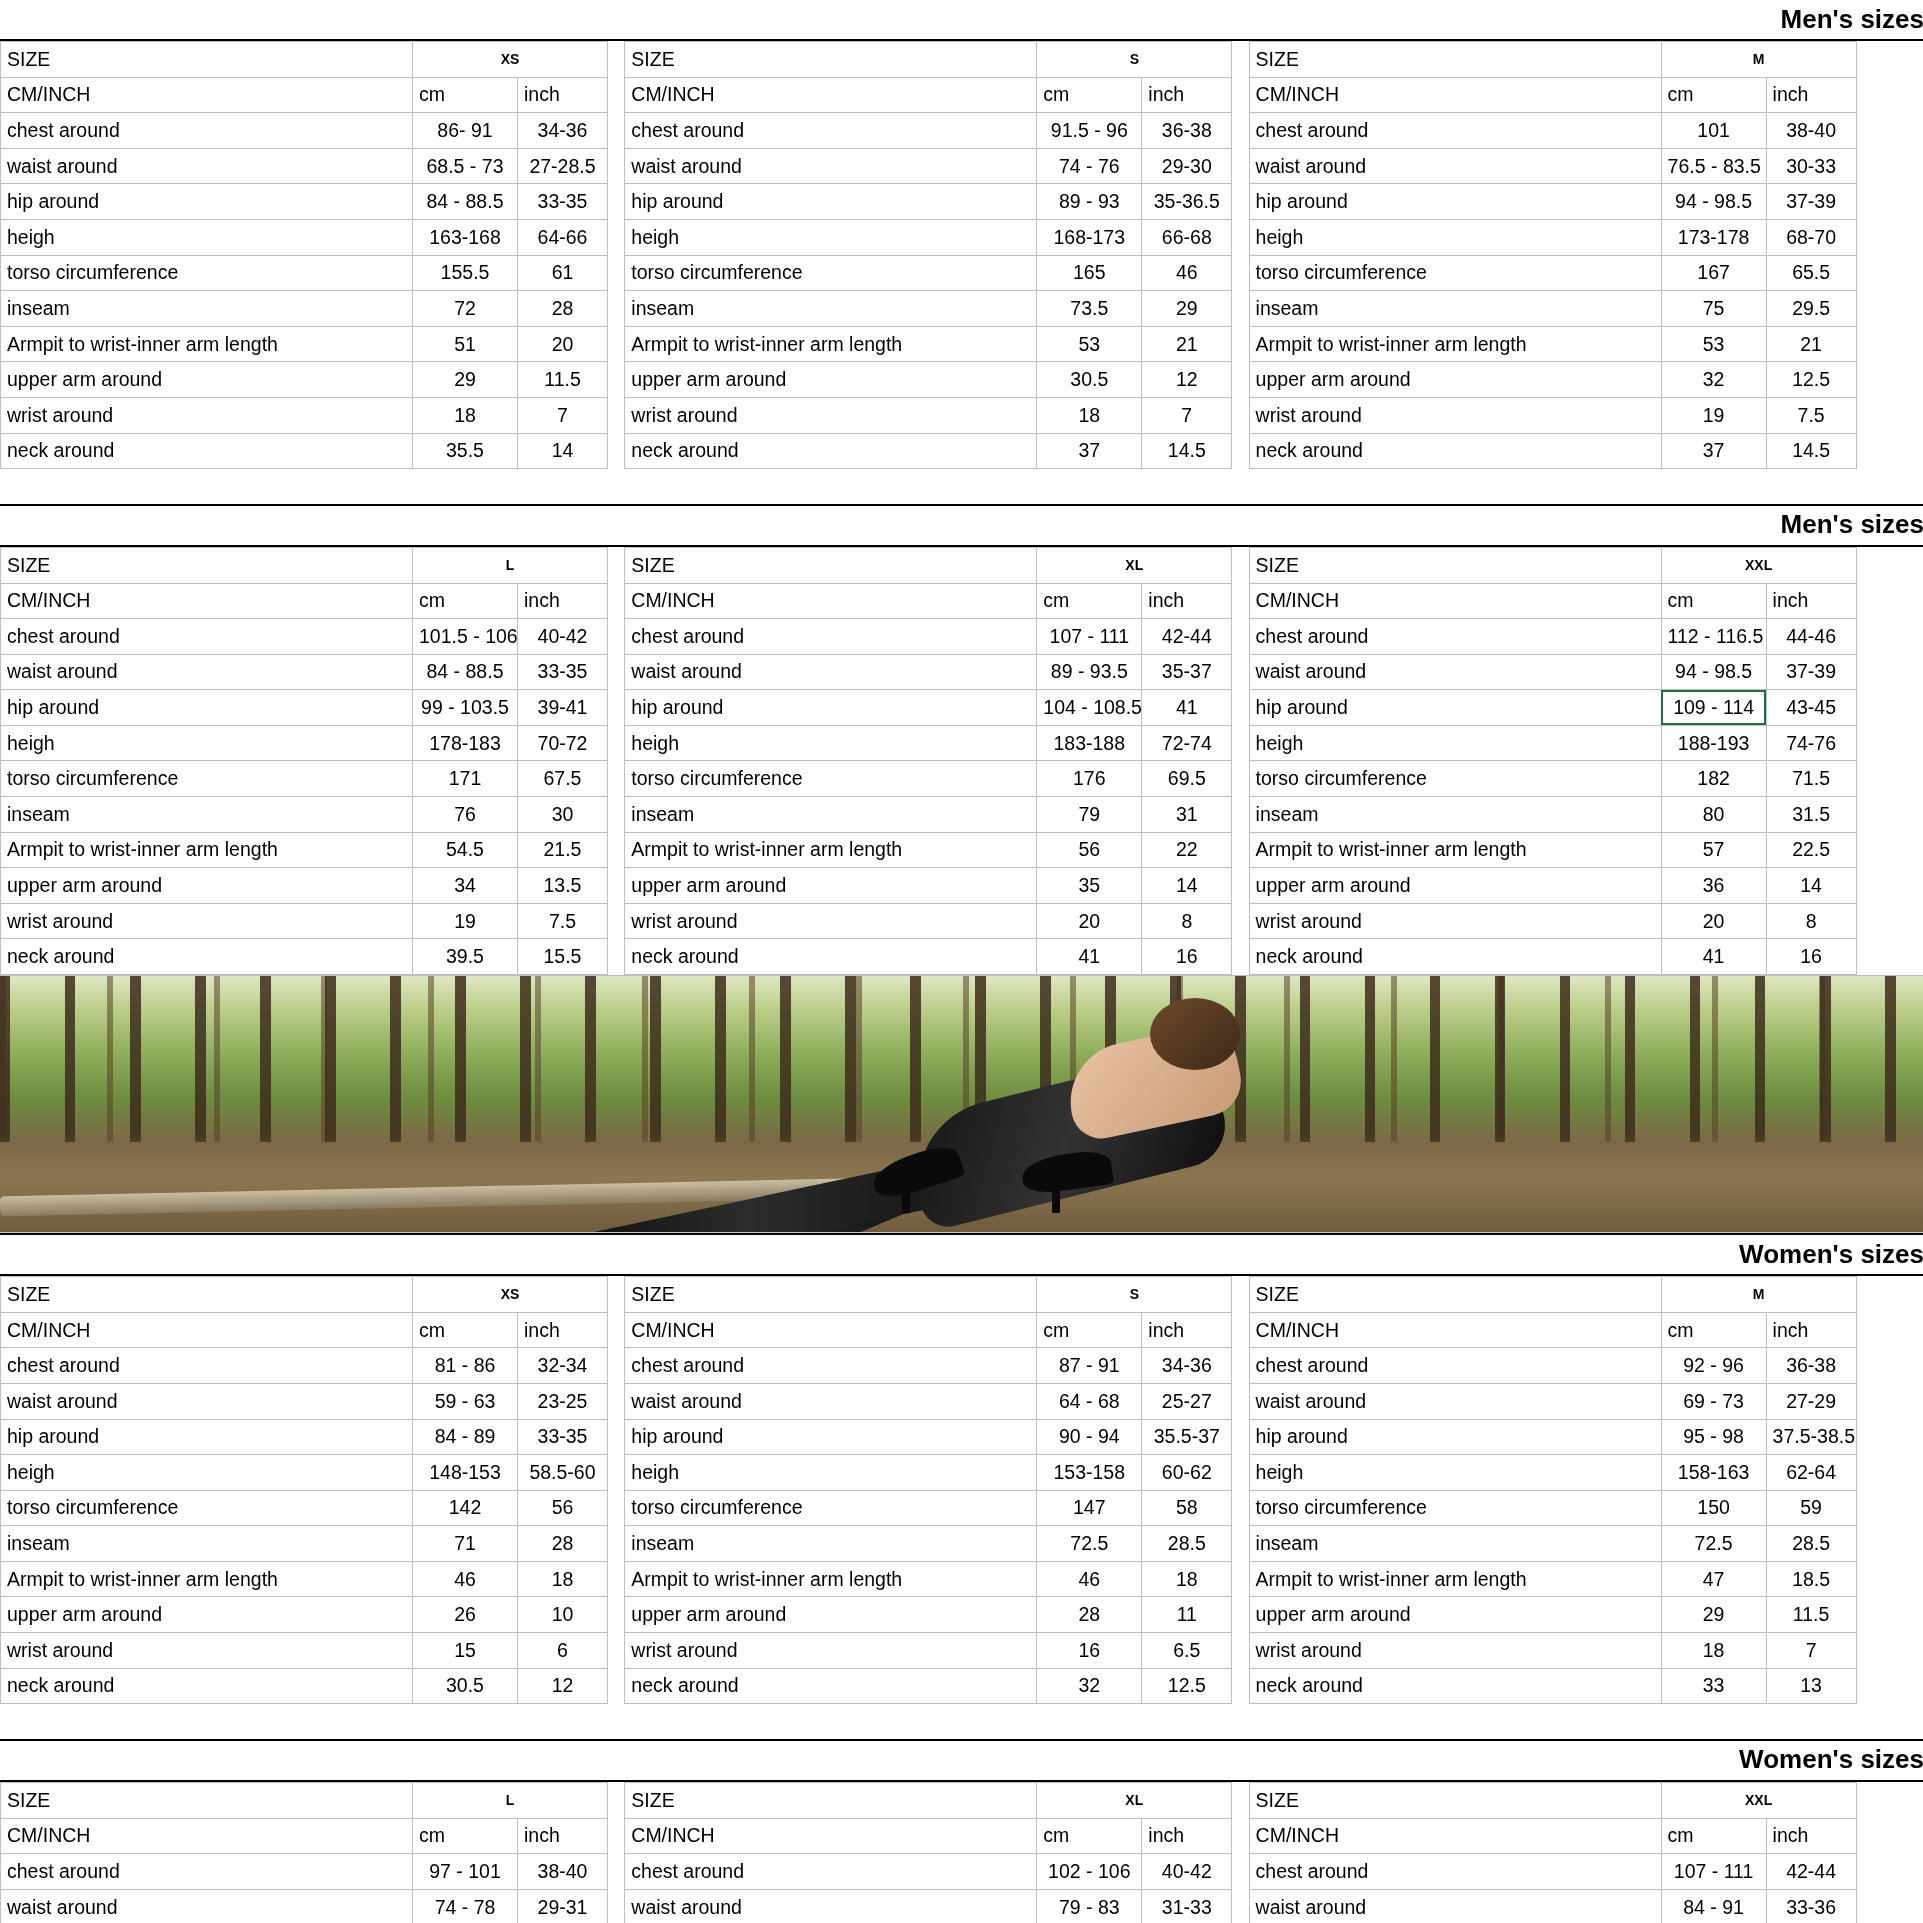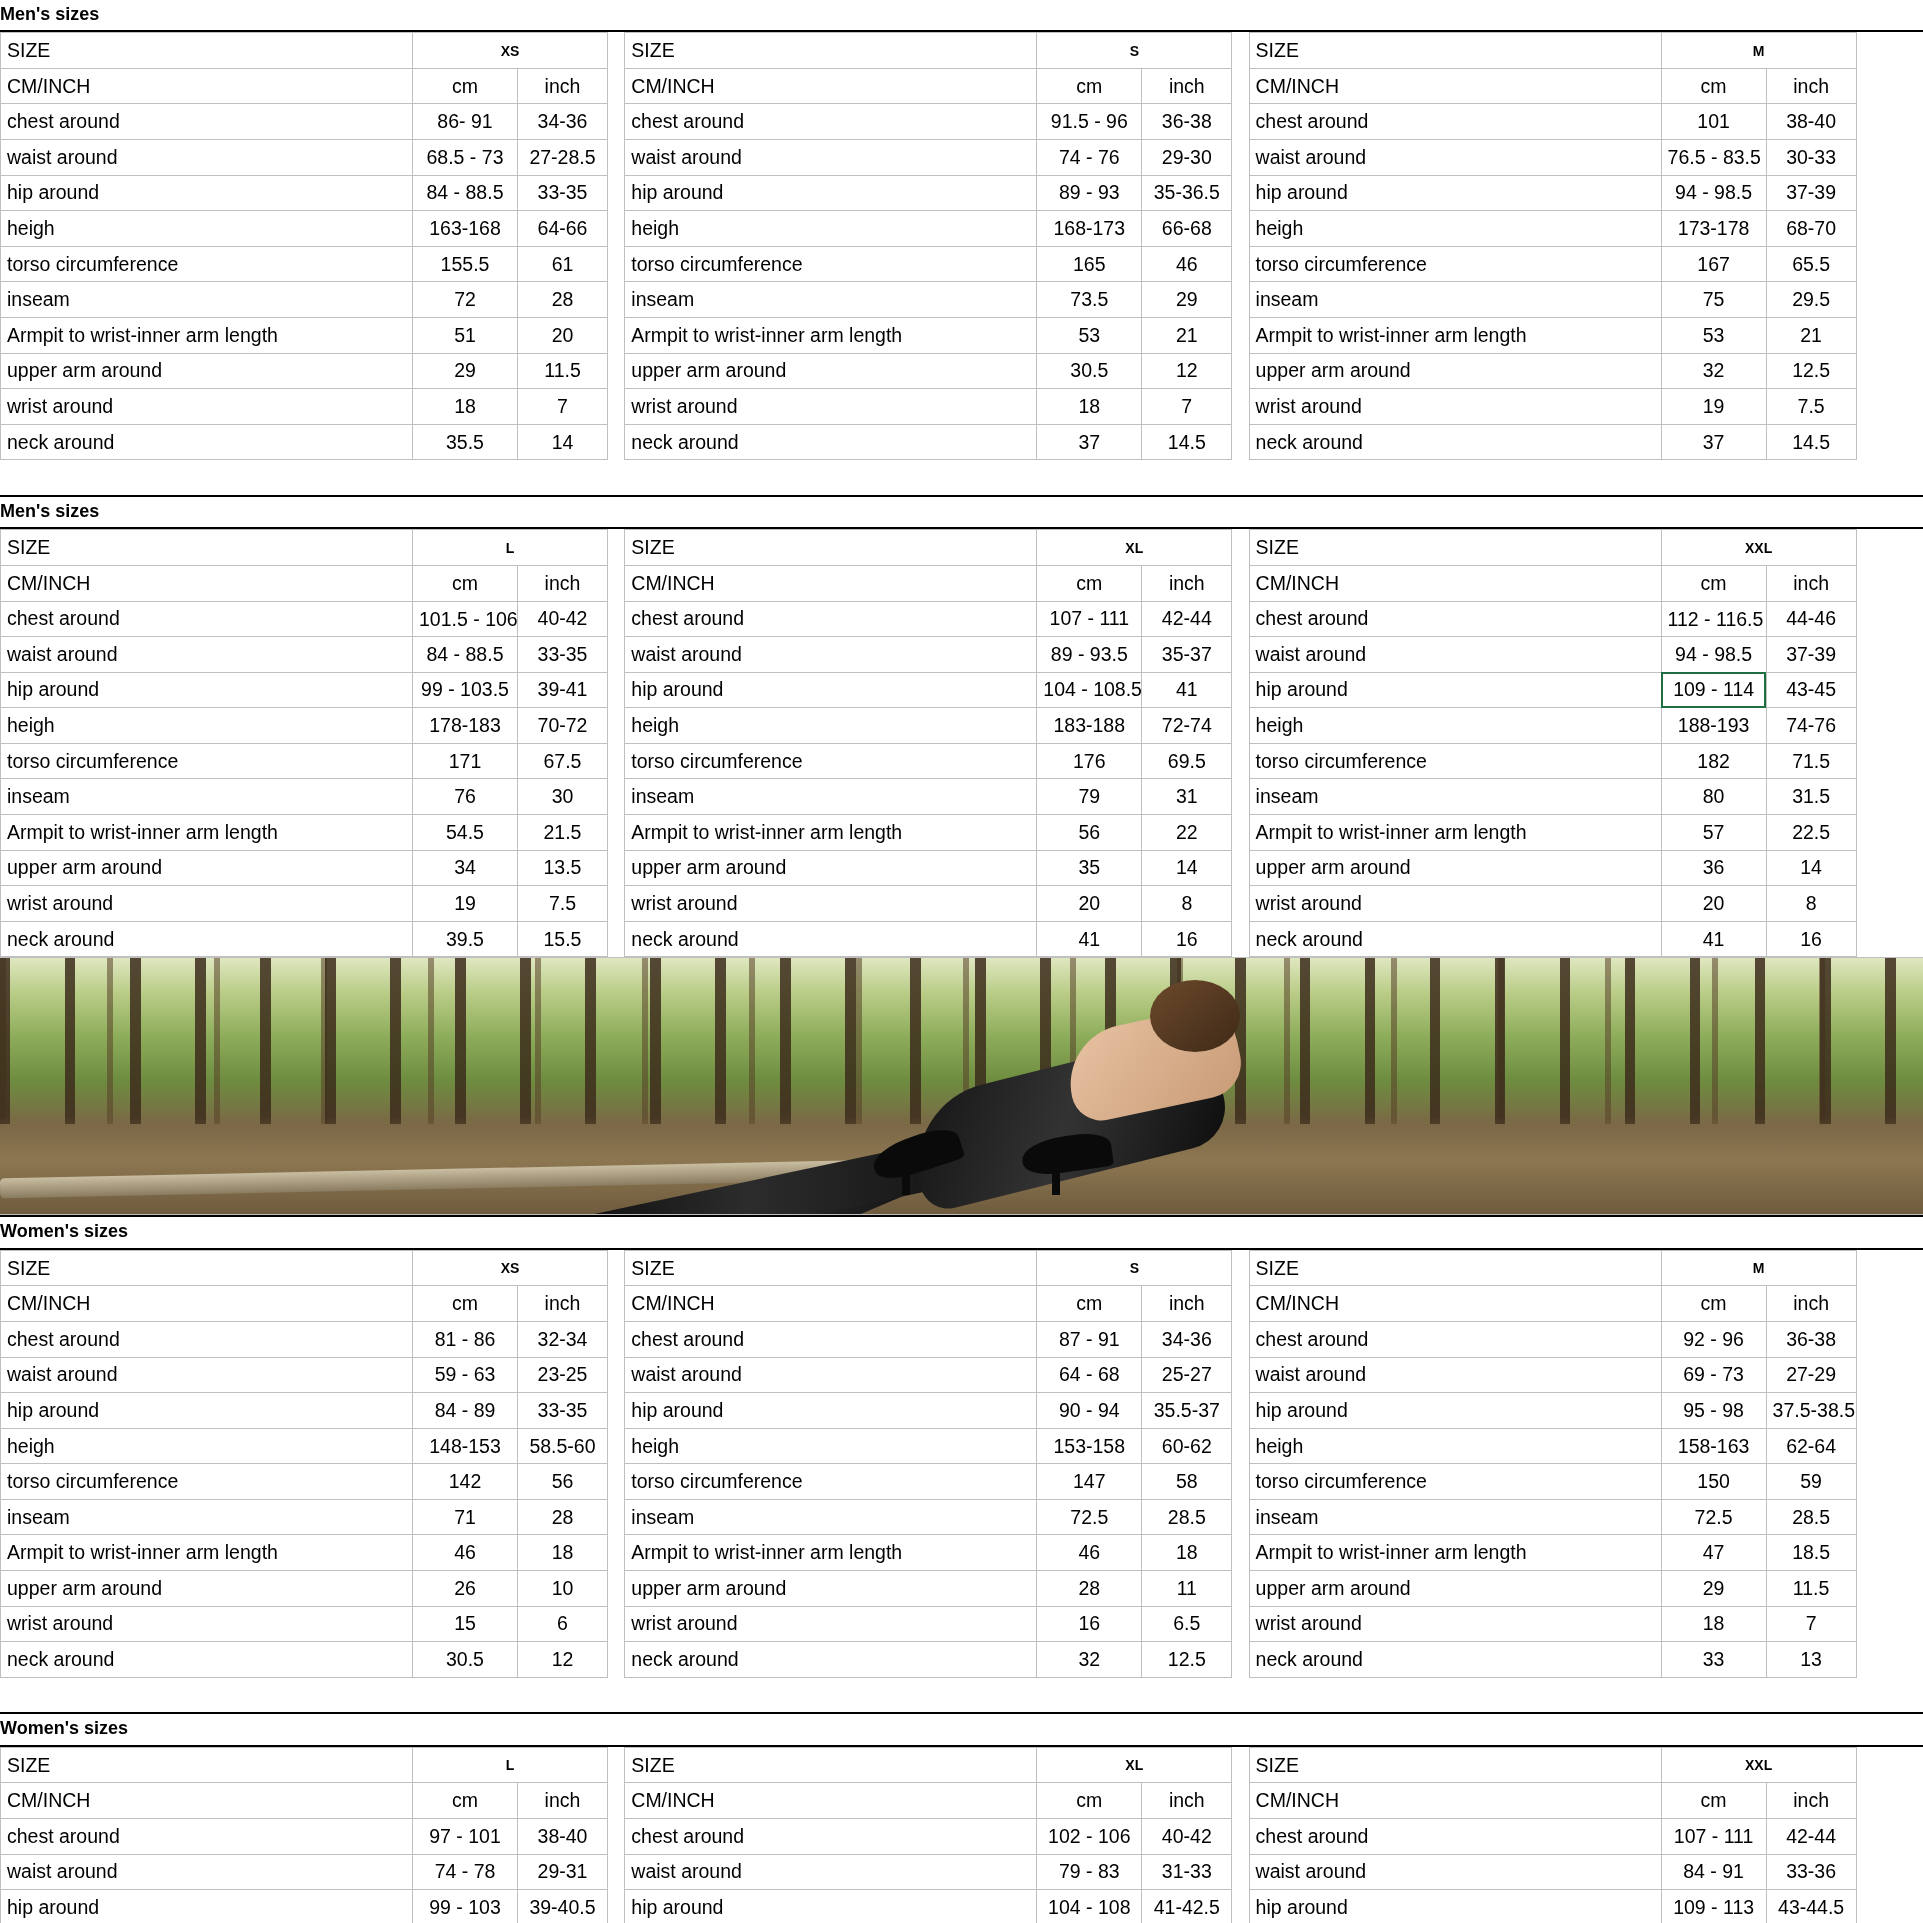--- a/index.html
+++ b/index.html
@@ -8,23 +8,23 @@
     background:#ffffff;
     font-family:"Liberation Sans", sans-serif;
     color:#000000;
     -webkit-font-smoothing:antialiased;
   }
   .sheet{width:1924px;}
 
   .band{
     border-top:2.3px solid #000;
     border-bottom:2.3px solid #000;
-    text-align:left;
+    text-align:right;
     font-weight:bold;
-    font-size:18px;
+    font-size:26px;
     padding:4.5px 0 6px 0;
     line-height:1.1;
   }
   .band.no-top{border-top:none;}
 
   table.grid{
     border-collapse:collapse;
     width:1536px;
     table-layout:fixed;
     font-size:19.5px;
@@ -40,21 +40,21 @@
   
   col.c-label{width:412px;}
   col.c-cm{width:105px;}
   col.c-in{width:90px;}
   col.c-gap{width:17.3px;}
 
   .lbl{text-align:left;}
   .num{text-align:center;}
   .hdr-size{text-align:left;}
   .hdr-val{text-align:center;font-weight:bold;font-size:14px;}
-  .unit{text-align:center;}
+  .unit{}
   .gap{border:none !important;background:#fff;}
   .tall{height:47px;}
   .wrapnum{white-space:normal;line-height:1.05;}
   .sel{outline:2.3px solid #1d6f42;outline-offset:-2.3px;}
 
   .photo{
     position:relative;
     width:1924px;
     height:256px;
     overflow:hidden;

